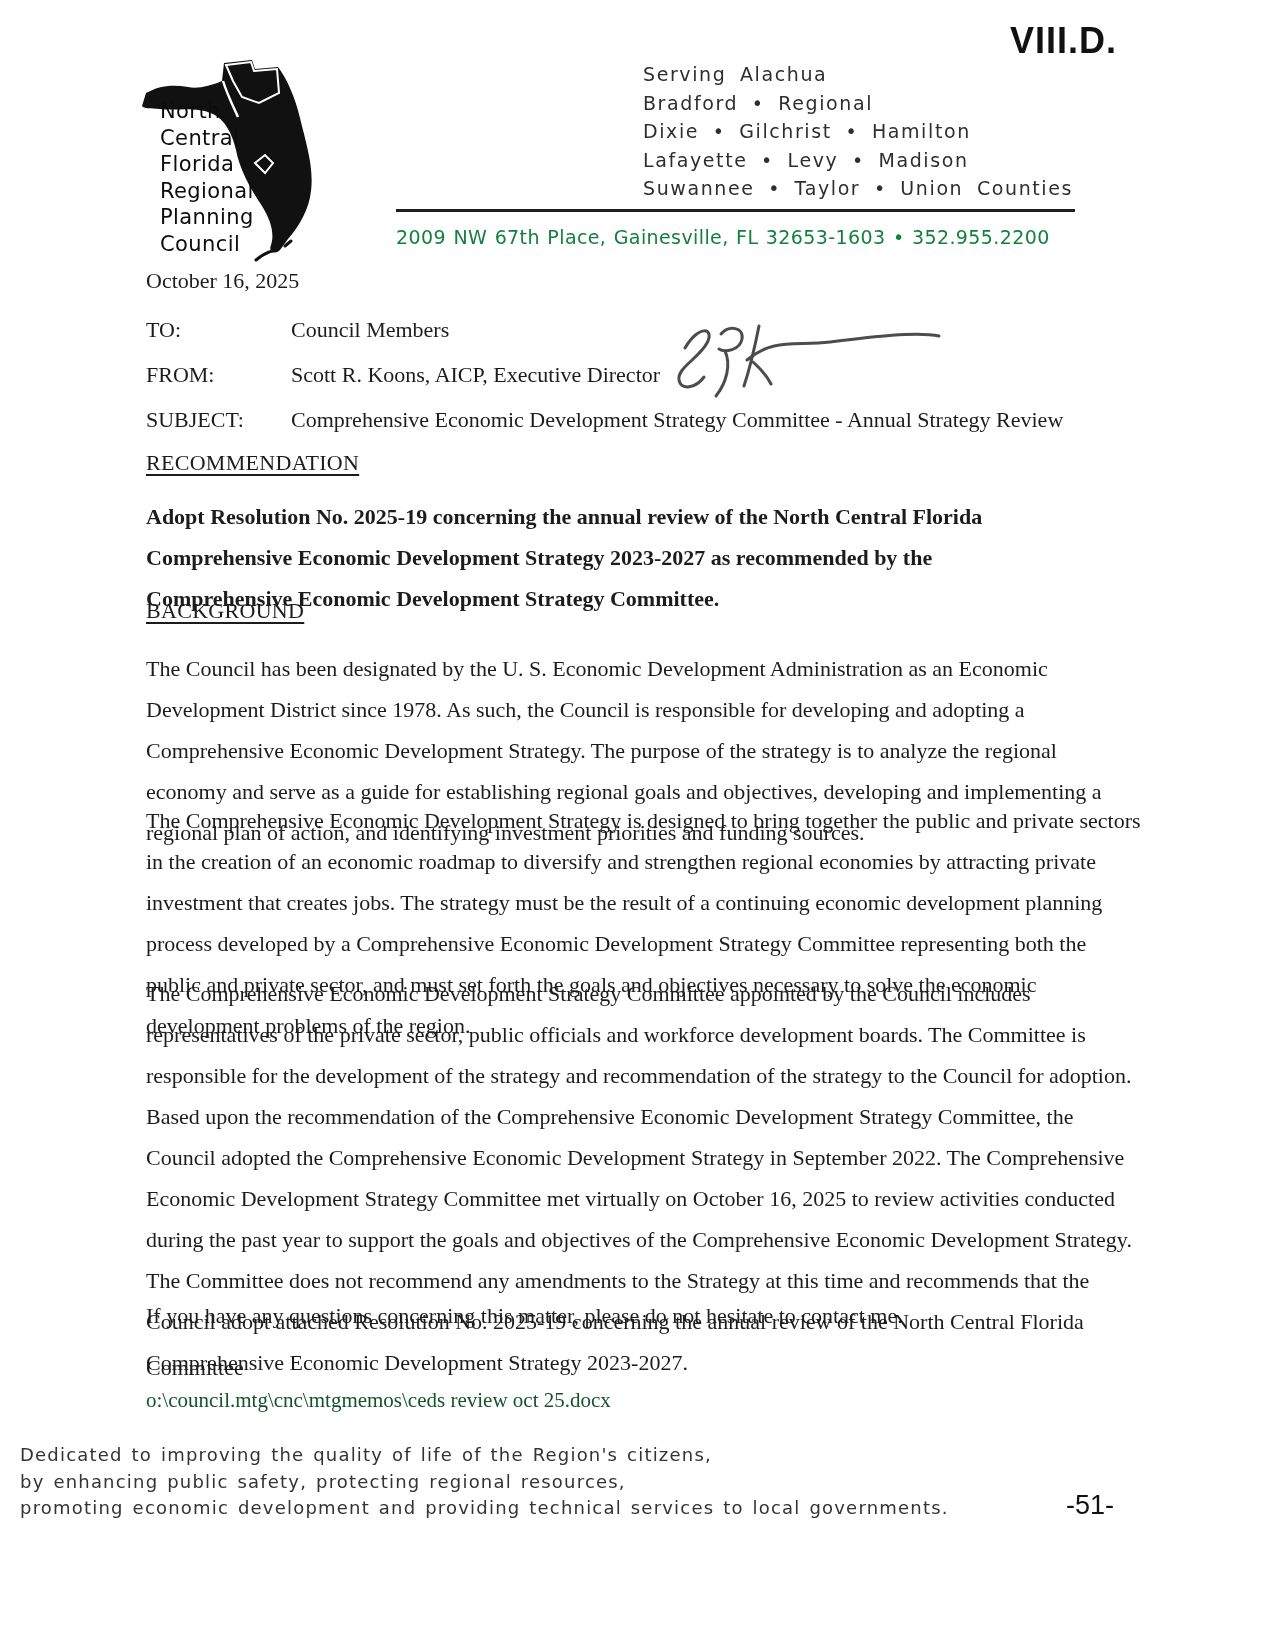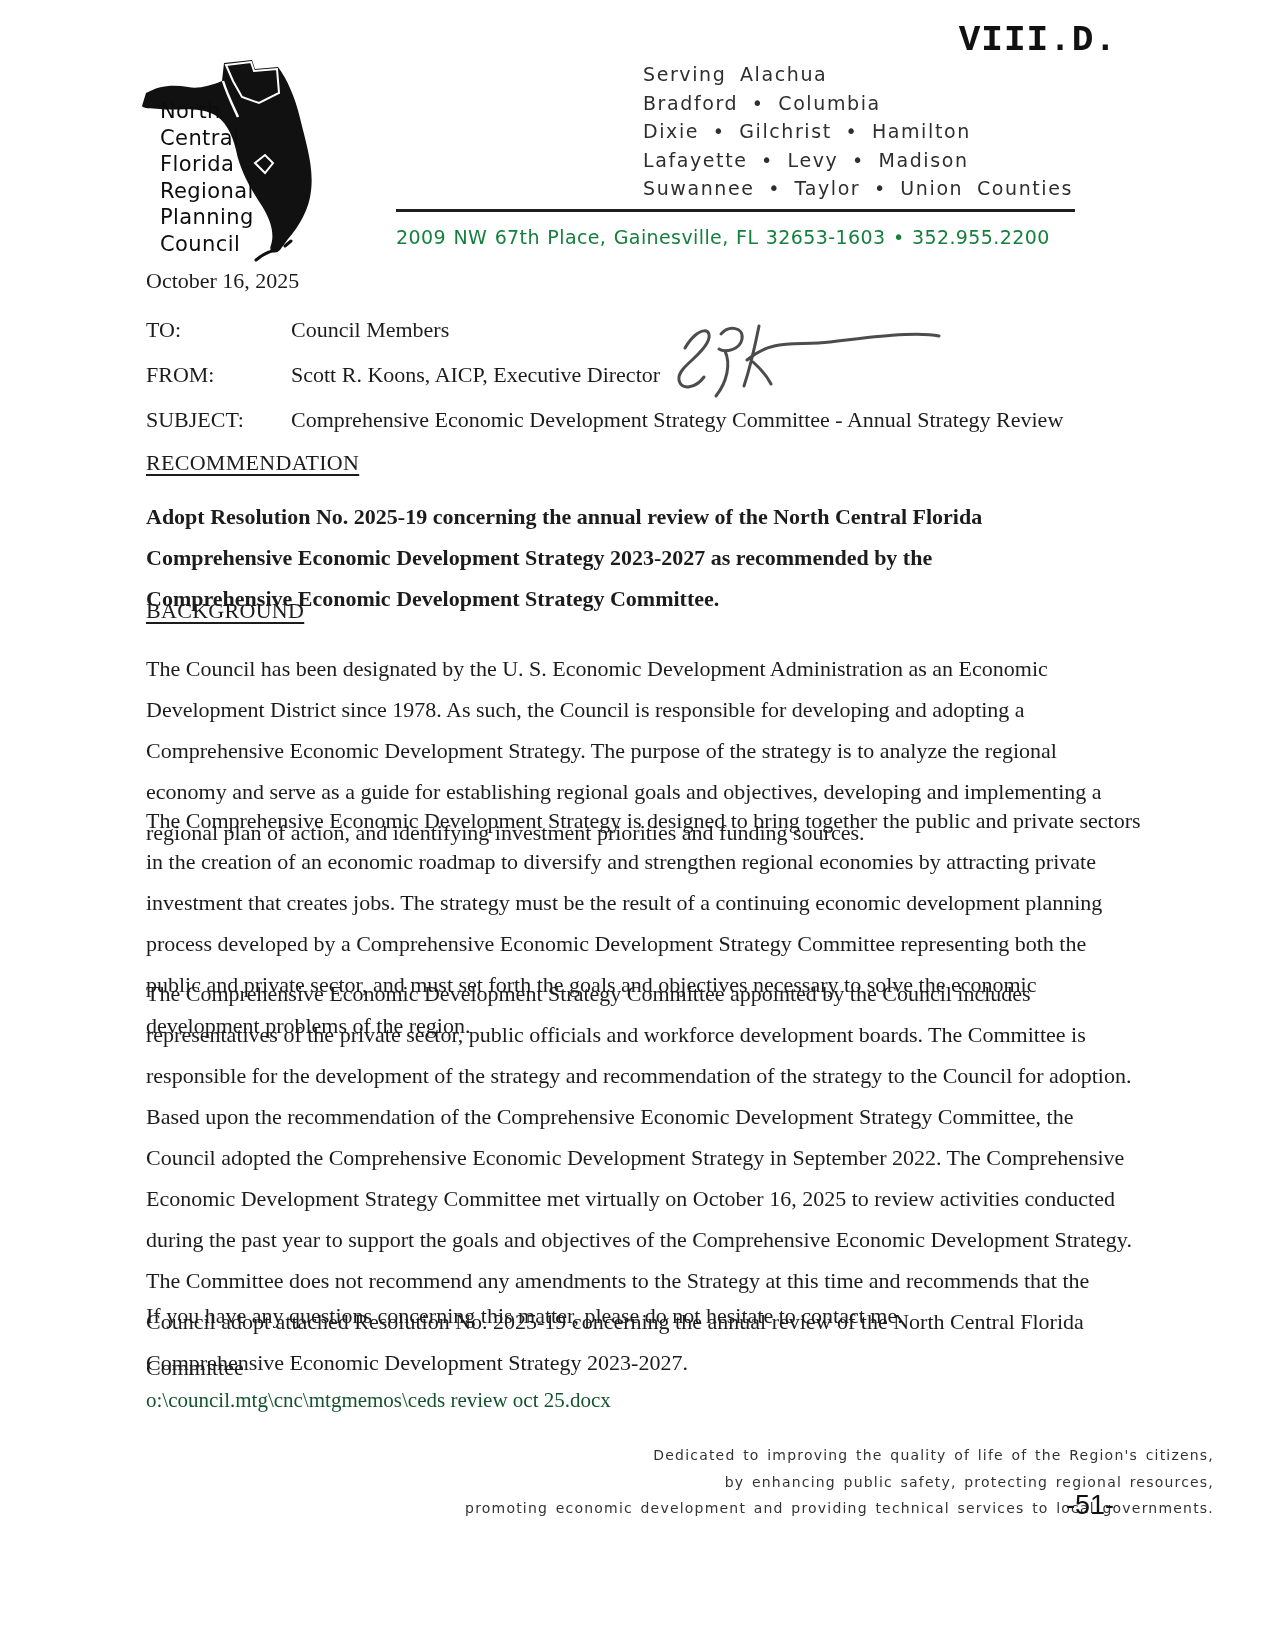--- a/index.html
+++ b/index.html
@@ -9,21 +9,21 @@
     margin:0 auto;
     background:#ffffff;
     font-family:"Liberation Serif", serif;
     color:#1c1c1c;
     overflow:hidden;
   }
   .abs{position:absolute;}
   
   .viii{
     top:20px;right:158px;
-    font-family:Liberation Mono, monospace;
+    font-family:Liberation Sans, sans-serif;
     font-weight:700;font-size:36px;letter-spacing:1px;
     color:#111;
   }
   .serving{
     top:60px;right:202px;
     text-align:left;
     font-family:"DejaVu Sans", sans-serif;
     font-size:19px;line-height:28.5px;
     letter-spacing:1.6px;word-spacing:6px;
     color:#2e2e2e;
@@ -65,42 +65,43 @@
   .p-1{top:648px;}
   .p-2{top:800px;}
   .p-3{top:973px;}
   .p-4{top:1096px;}
   .p-close{top:1295px;}
   .p-attach{top:1347px;}
   .filepath{top:1388px;left:146px;font-size:21px;color:#14532d;}
   
   .footer{
     top:1442px;left:0;width:1214px;
-    text-align:right;
+    text-align:left;
     font-family:"DejaVu Sans", sans-serif;
-    font-size:14px;line-height:26.5px;
+    font-size:18px;line-height:26.5px;
     letter-spacing:1.2px;word-spacing:2px;
     color:#333;
+    padding-left:20px;
   }
   .pagenum{
     top:1490px;left:1066px;
     font-size:27px;color:#111;
     font-family:"Liberation Sans", sans-serif;
   }
 </style>
 </head>
 <body>
 
 <div class="page">
 
   <div class="abs viii">VIII.D.</div>
 
   <div class="abs serving">
     <div>Serving Alachua</div>
-    <div>Bradford • Columbia</div>
+    <div>Bradford • Regional</div>
     <div>Dixie • Gilchrist • Hamilton</div>
     <div>Lafayette • Levy • Madison</div>
     <div>Suwannee • Taylor • Union Counties</div>
   </div>
 
   <div class="abs rule"></div>
   <div class="abs address">2009 NW 67th Place, Gainesville, FL 32653-1603 • 352.955.2200</div>
 
   <div class="abs logo">
     <svg viewBox="0 0 212 218">

